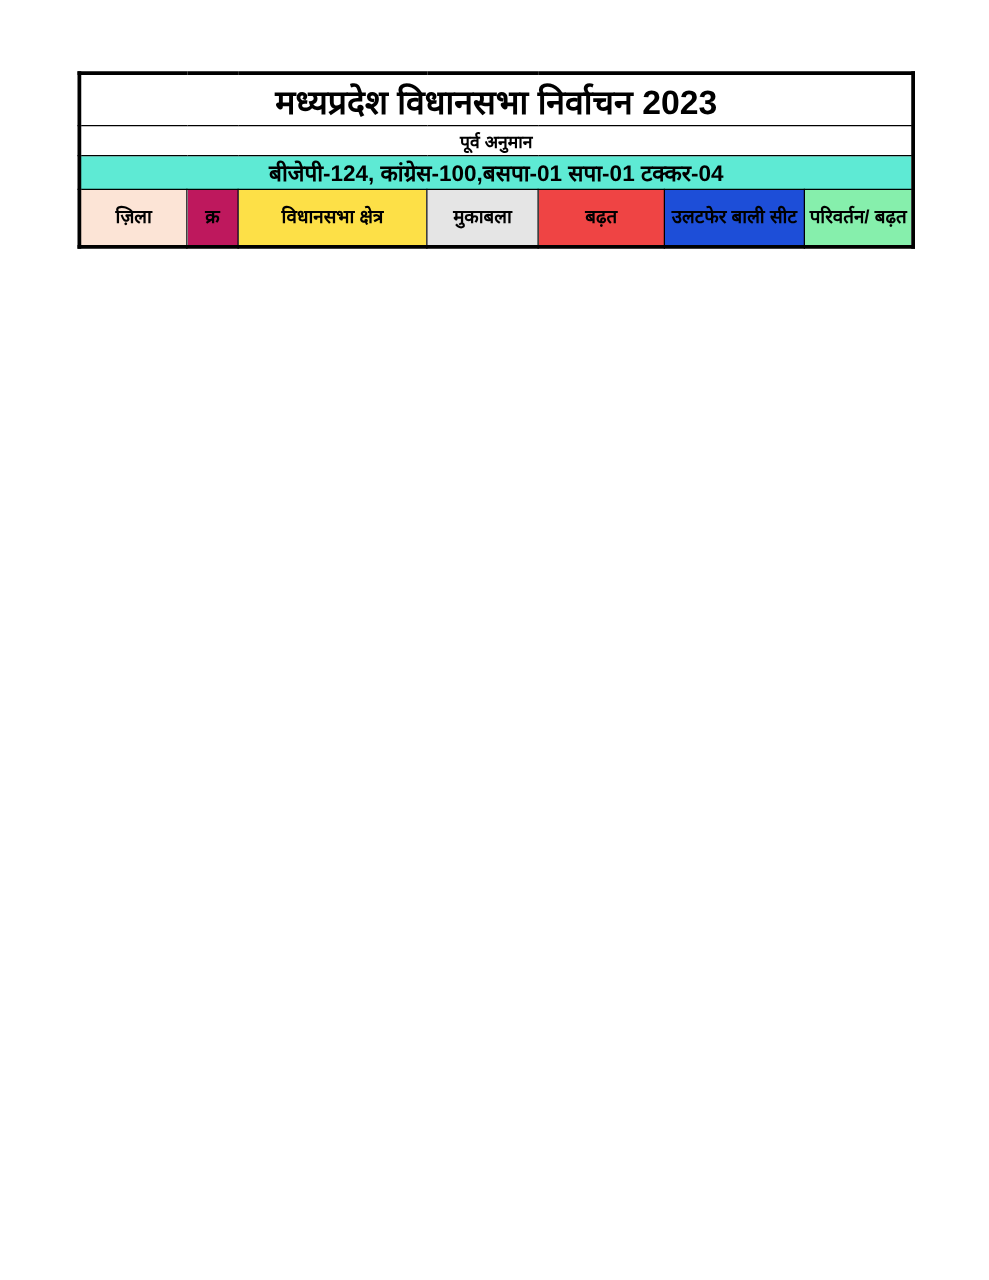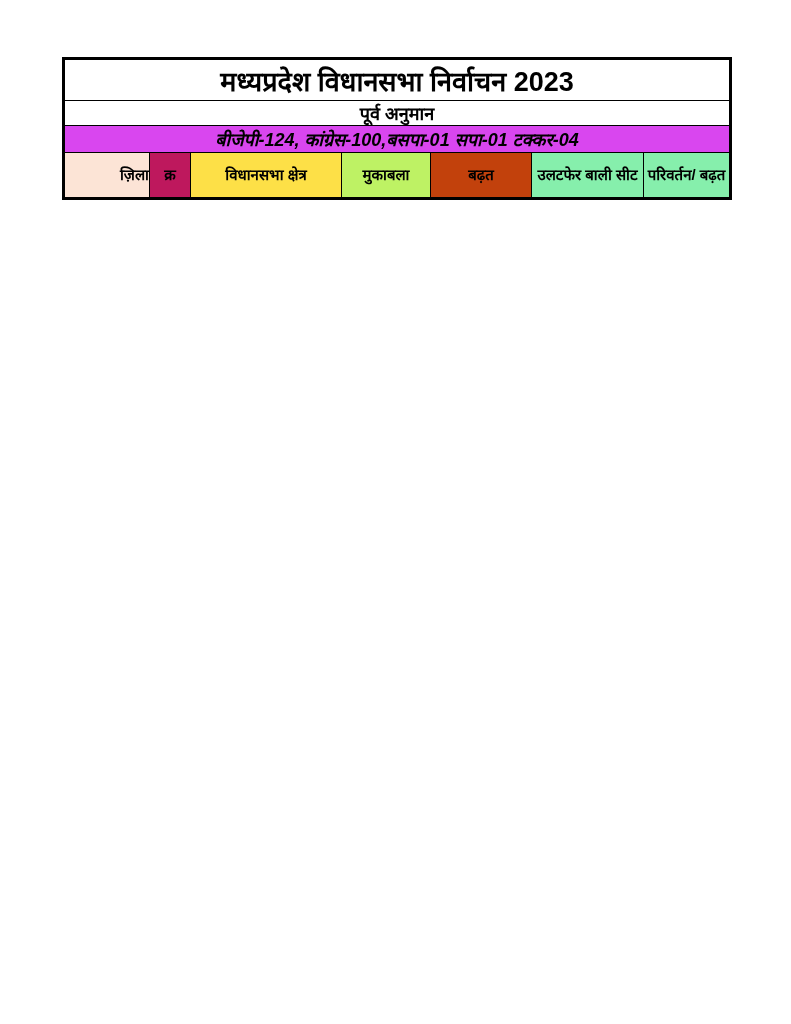--- a/index.html
+++ b/index.html
@@ -15,21 +15,21 @@
     border:3px solid #000;
   }
   table.main td, table.main th{
     border:1.5px solid #000;
     text-align:center;vertical-align:middle;
     padding:0;margin:16px;
     font-weight:bold;color:#000;
     overflow:hidden;white-space:nowrap;
   }
   tr.title-row td{height:40px;font-size:27px;background:#ffffff;}
-  tr.subtitle-row td{height:23px;font-size:18px;background:#ffffff;}
+  tr.subtitle-row td{height:23px;font-size:14px;background:#ffffff;}
   tr.summary-row td{height:26px;font-size:18px;}
   tr.header-row th{height:44px;font-size:15px;line-height:1.25;white-space:normal;}
 </style>
 </head>
 <body>
 
 <div class="canvas">
   <table class="main">
     <colgroup>
       <col style="width:86px">
@@ -41,27 +41,27 @@
         <col style="width:87px">
     </colgroup>
     <tbody>
       <tr class="title-row">
         <td colspan="7">मध्यप्रदेश विधानसभा निर्वाचन 2023</td>
       </tr>
       <tr class="subtitle-row">
         <td colspan="7">पूर्व अनुमान</td>
       </tr>
       <tr class="summary-row">
-        <td colspan="7" style="background: #d946ef; font-style: italic;">बीजेपी-124, कांग्रेस-100,बसपा-01 सपा-01 टक्कर-04</td>
+        <td colspan="7" style="background: #5eead4;">बीजेपी-124, कांग्रेस-100,बसपा-01 सपा-01 टक्कर-04</td>
       </tr>
       <tr class="header-row" id="header-row">
-          <th style="background: rgb(252, 228, 214); text-align: right;">ज़िला</th>
+          <th style="background: rgb(252, 228, 214);">ज़िला</th>
           <th style="background: #be185d;">क्र</th>
           <th style="background: #fde047;">विधानसभा क्षेत्र</th>
-          <th style="background: #bef264;">मुकाबला</th>
-          <th style="background: #c2410c;">बढ़त</th>
-          <th style="background: #86efac;">उलटफेर बाली सीट</th>
+          <th style="background: #e5e5e5;">मुकाबला</th>
+          <th style="background: #ef4444;">बढ़त</th>
+          <th style="background: #1d4ed8;">उलटफेर बाली सीट</th>
           <th style="background: #86efac;">परिवर्तन/ बढ़त</th>
         </tr>
     </tbody>
     <tbody class="data" id="rows"></tbody>
   </table>
 </div>
 
 </body></html>

